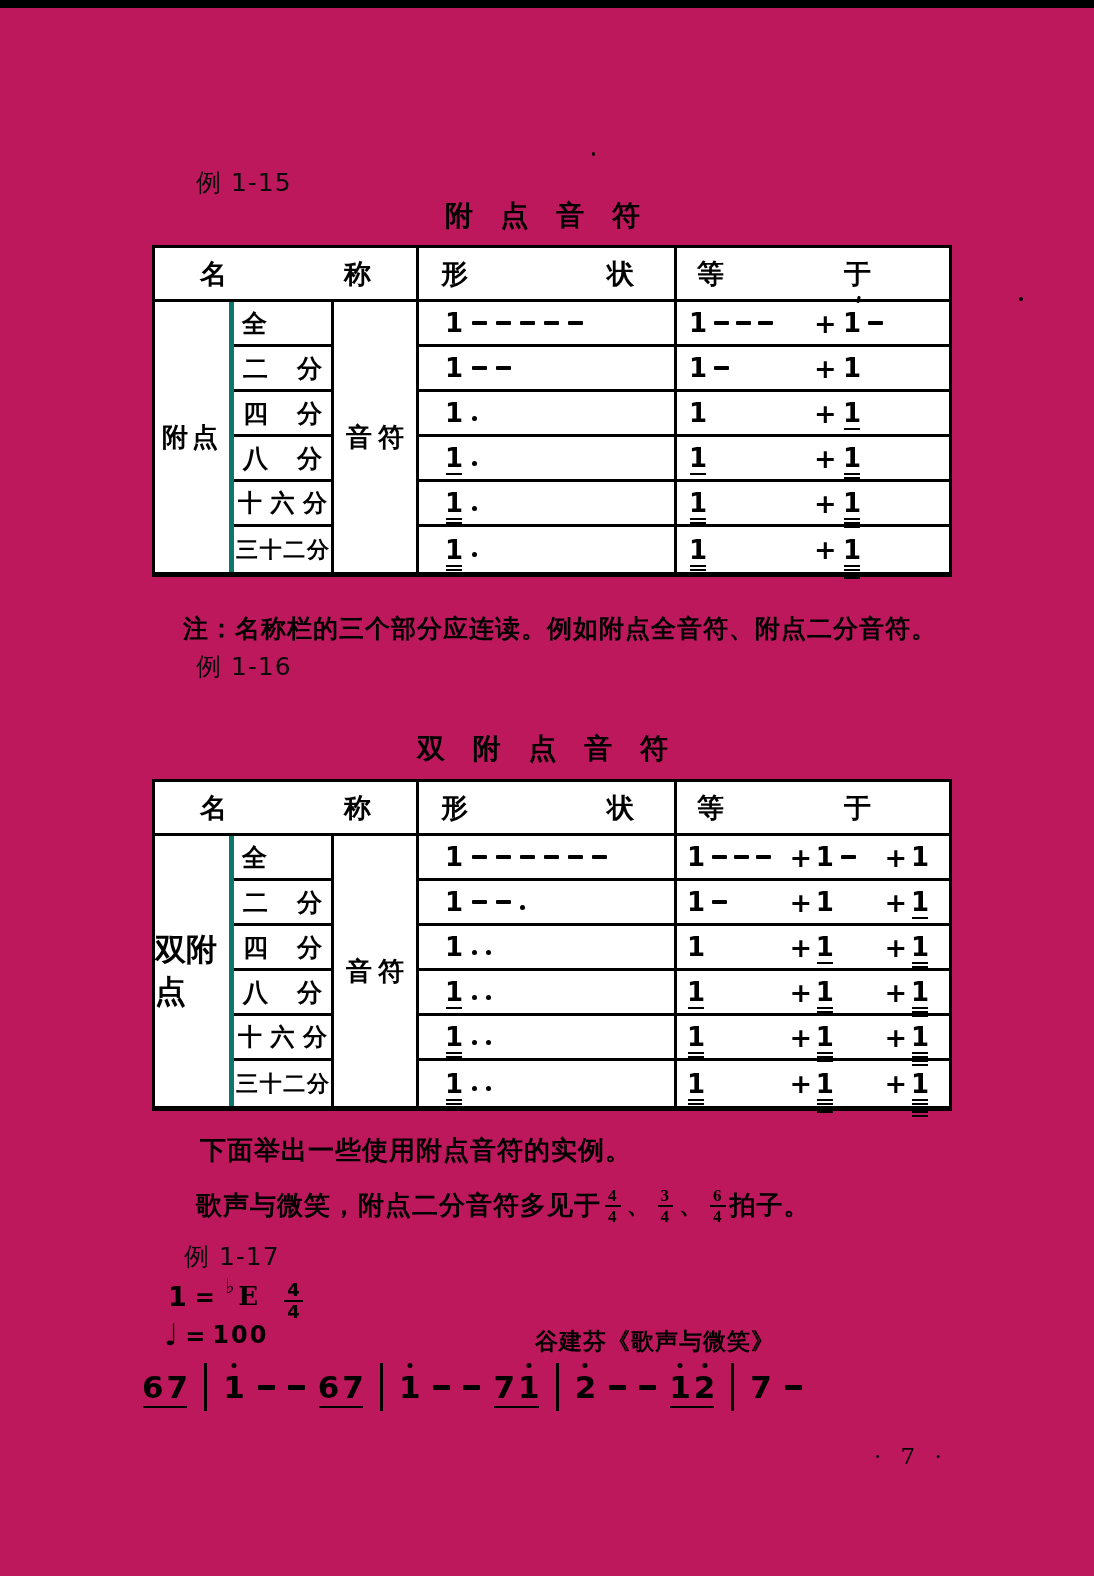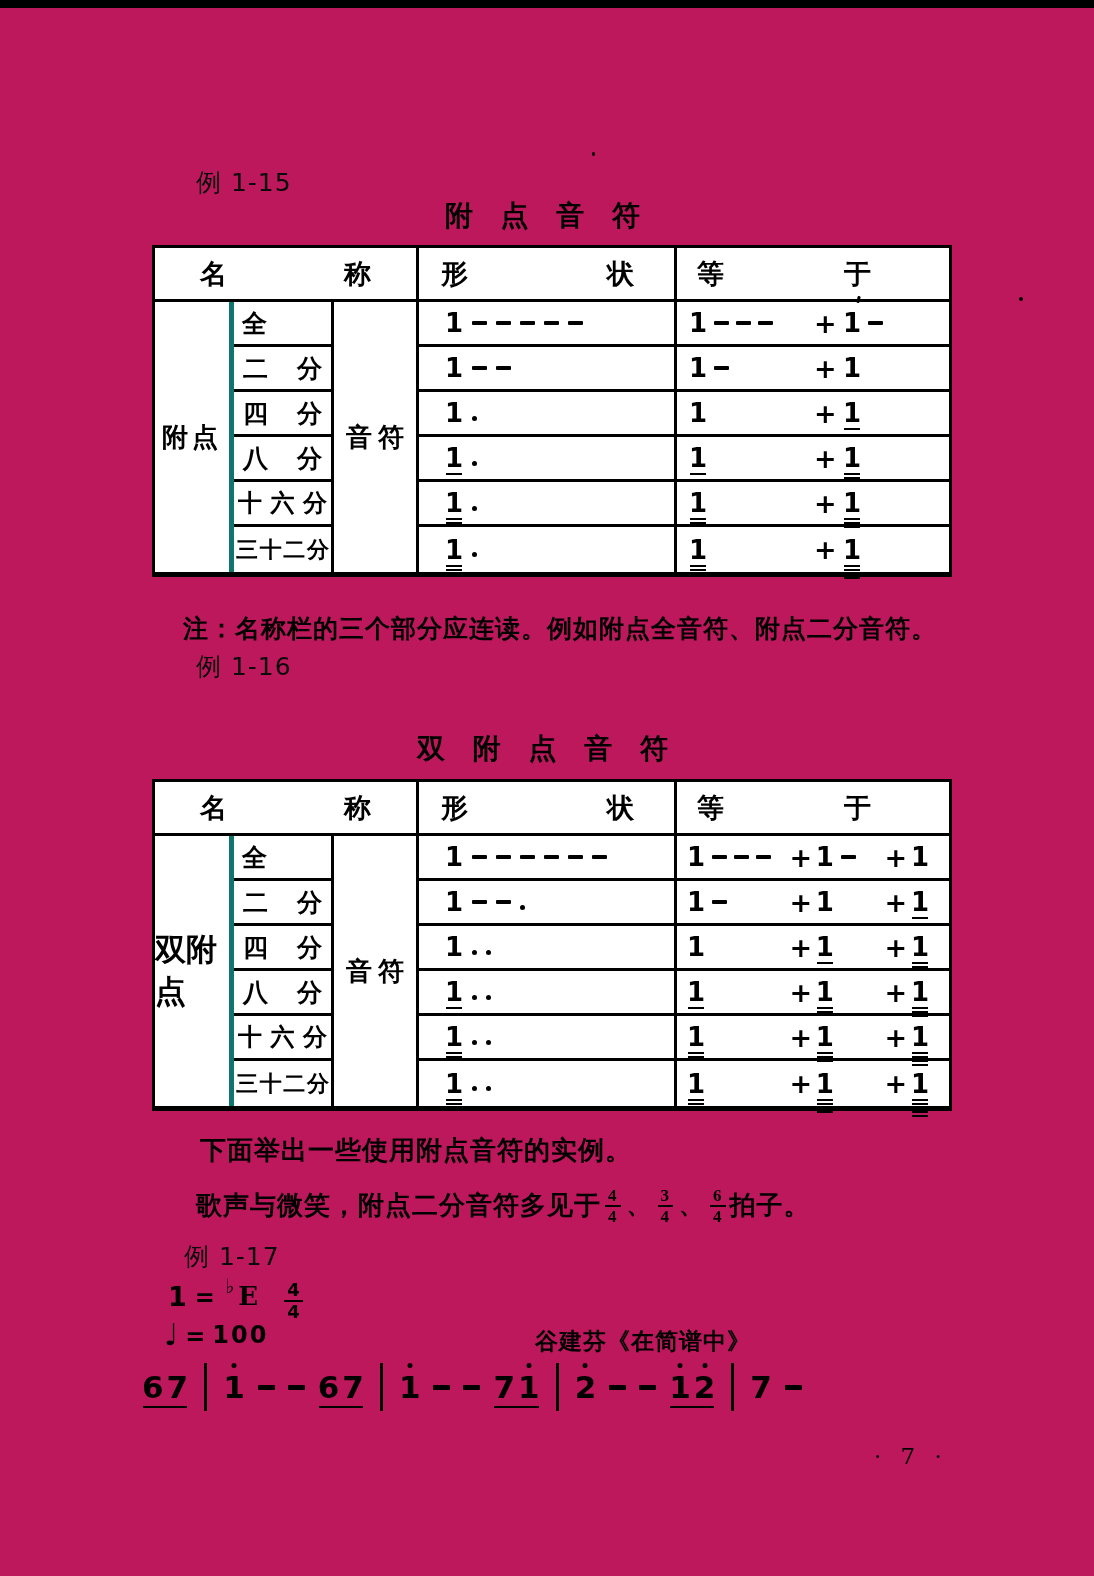--- a/index.html
+++ b/index.html
@@ -531,21 +531,21 @@
         <span class="d">4</span>
       </span>
   </div>
 
   <div class="tempoline">
     <span class="tnote">♩</span>
     <span class="keq">=</span>
     <span class="tval">100</span>
   </div>
 
-  <div class="credit">谷建芬《在简谱中》</div>
+  <div class="credit">谷建芬《歌声与微笑》</div>
 
   <div class="melody">
       <span class="beam">
         <span class="note"><span class="nd">6</span></span>
         <span class="note"><span class="nd">7</span></span>
         <span class="ulines">
           <span class="uline"></span>
         </span>
       </span>
       <span class="mbar"></span>

